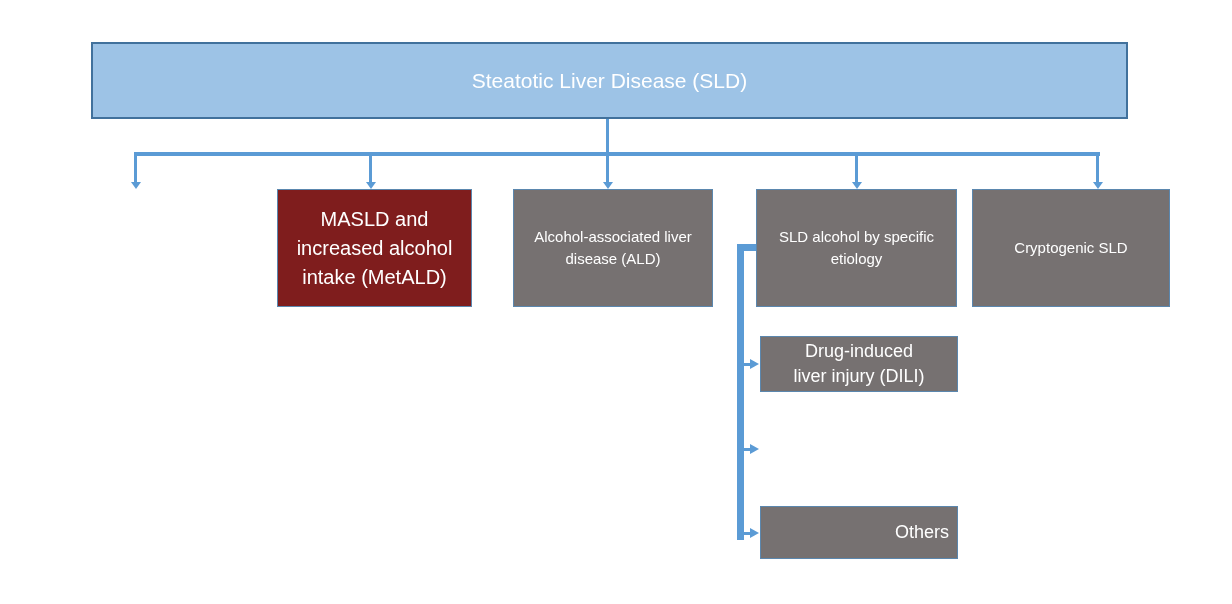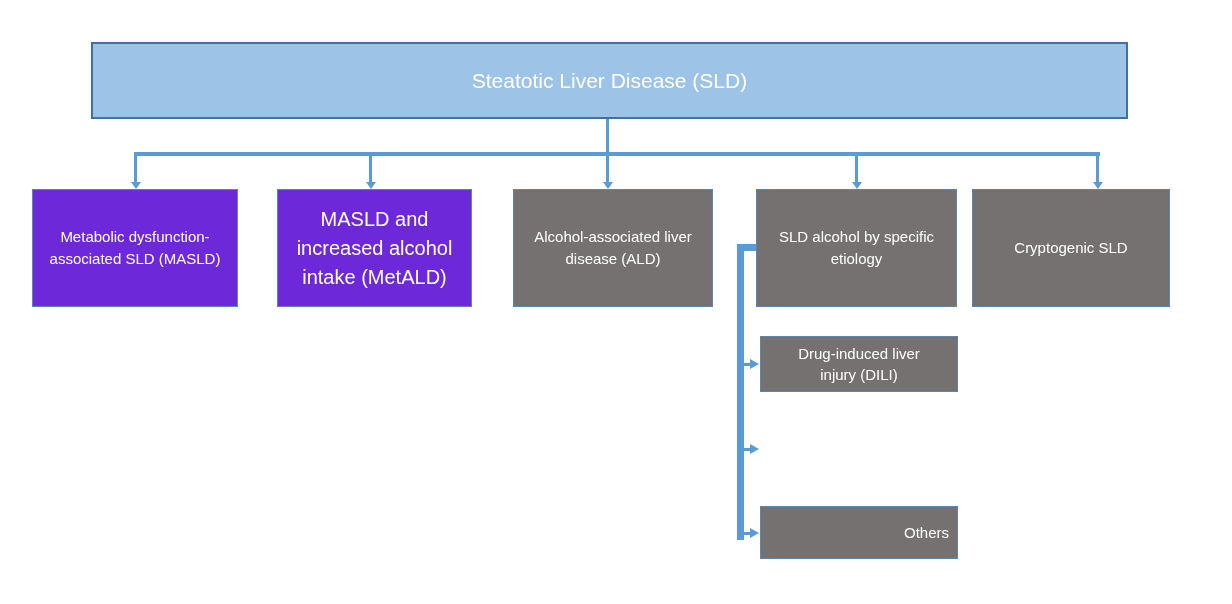--- a/index.html
+++ b/index.html
@@ -19,29 +19,29 @@
     text-align: center;
     color: #ffffff;
     box-sizing: border-box;
   }
   .root-node {
     left: 91px; top: 42px; width: 1037px; height: 77px;
     background: #9DC3E6;
     border: 2px solid #41719C;
     font-size: 21px;
   }
-  .green-node { background: #6d28d9; border: 1px solid #5B87AE; }
+  .green-node { background: #7f1d1d; border: 1px solid #5B87AE; }
   .gray-node  { background: #767171; border: 1px solid #5B87AE; }
   .child { top: 189px; height: 118px; font-size: 15px; line-height: 1.45; }
   .n-masld       { left: 32px;  width: 206px; padding: 0 10px; }
   .n-metald      { left: 277px; width: 195px; padding: 0 12px; font-size: 20px; line-height: 1.45; }
   .n-ald         { left: 513px; width: 200px; padding: 0 0; }
   .n-specific    { left: 756px; width: 201px; padding: 0 20px; }
   .n-cryptogenic { left: 972px; width: 198px; padding: 0 10px; }
-  .sub { left: 760px; width: 198px; height: 56px; font-size: 15px; line-height: 1.4; }
+  .sub { left: 760px; width: 198px; height: 56px; font-size: 18px; line-height: 1.4; }
   .n-dili      { top: 336px; padding: 0 28px; }
   .n-monogenic { top: 421px; padding: 0 8px; }
   .n-others    { top: 506px; height: 53px; padding: 0 8px; justify-content: flex-end; }
 
   .line { position: absolute; background: #5B9BD5; }
   .stem-root        { left: 606px; top: 119px; width: 3px; height: 64px; }
   .trunk-horizontal { left: 134px; top: 152px; width: 966px; height: 4px; }
   .drop { width: 3px; top: 156px; height: 27px; }
   .drop-1 { left: 134px; }
   .drop-2 { left: 369px; }
@@ -93,23 +93,20 @@
   <div class="line drop drop-1"></div>
   <div class="line drop drop-2"></div>
   <div class="line drop drop-4"></div>
   <div class="line drop drop-5"></div>
   <div class="arrow-down ad-1"></div>
   <div class="arrow-down ad-2"></div>
   <div class="arrow-down ad-3"></div>
   <div class="arrow-down ad-4"></div>
   <div class="arrow-down ad-5"></div>
 
-  <div class="node child green-node n-masld">
-    <span>Metabolic dysfunction-associated SLD (MASLD)</span>
-  </div>
   <div class="node child green-node n-metald">
     <span>MASLD and increased alcohol intake (MetALD)</span>
   </div>
   <div class="node child gray-node n-ald">
     <span>Alcohol-associated liver disease (ALD)</span>
   </div>
   <div class="node child gray-node n-specific">
     <span>SLD alcohol by specific etiology</span>
   </div>
   <div class="node child gray-node n-cryptogenic">

